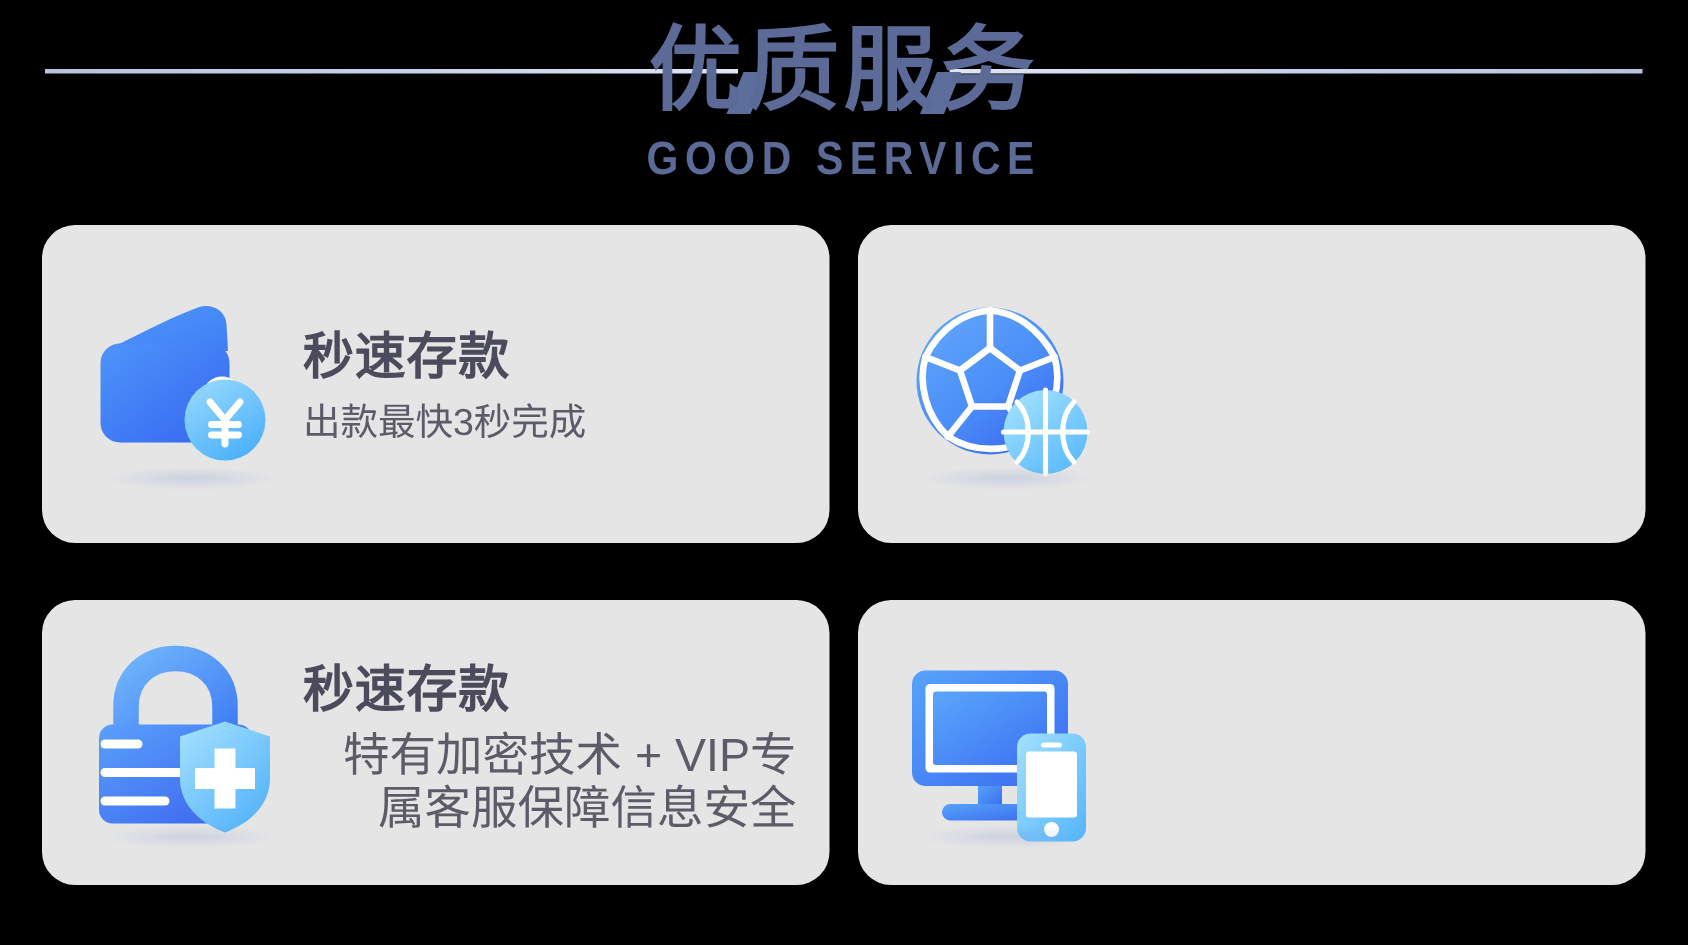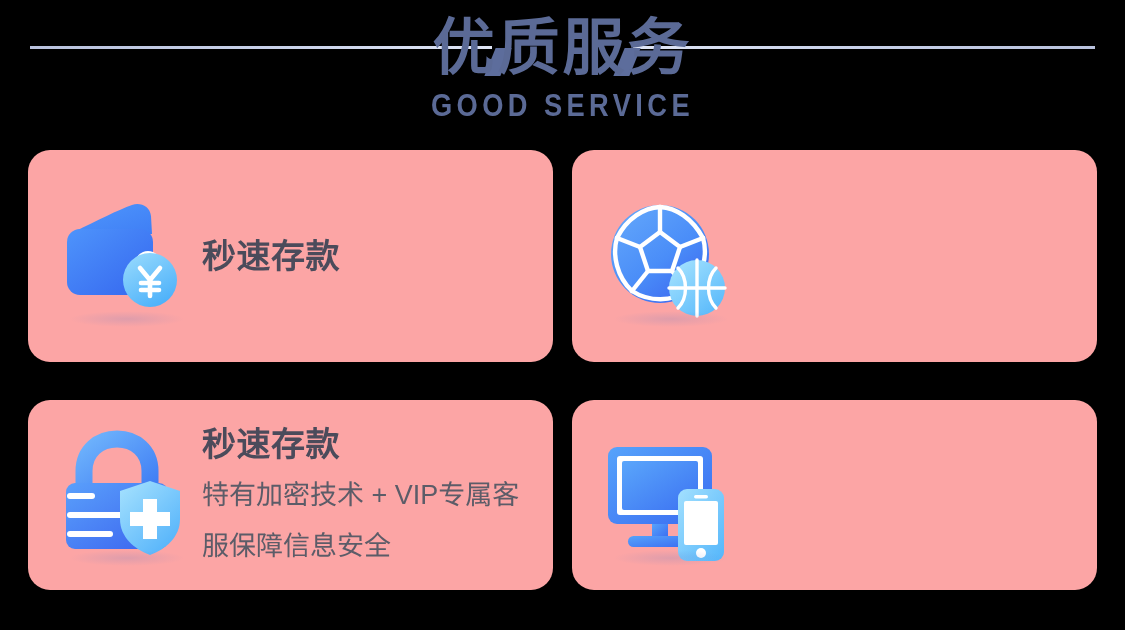--- a/index.html
+++ b/index.html
@@ -102,21 +102,21 @@
     top: 150px;
     width: 1069px;
     display: grid;
     grid-template-columns: 525px 525px;
     grid-template-rows: 212px 190px;
     column-gap: 19px;
     row-gap: 38px;
   }
   .card {
     position: relative;
-    background: #fca5a5;
+    background: #e5e5e5;
     border-radius: 22px;
     display: flex;
     align-items: center;
     padding: 4px 22px 0 30px;
     box-sizing: border-box;
     overflow: visible;
   }
   .card-icon {
     flex: 0 0 auto;
     width: 132px;
@@ -137,21 +137,21 @@
     letter-spacing: 0.5px;
   }
   .card-desc {
     margin: 0;
     font-size: 25px;
     line-height: 37px;
     color: #5c5c68;
     letter-spacing: 0px;
   }
   .card.row2 .card-title { font-size: 34px; }
-  .card.row2 .card-desc  { font-size: 27px; line-height: 51px; }
+  .card.row2 .card-desc  { font-size: 31px; line-height: 35px; text-align: right; }
 
   
   .icon-shadow {
     position: absolute;
     left: 8%;
     bottom: -3px;
     width: 88%;
     height: 16px;
     border-radius: 50%;
     background: radial-gradient(ellipse at center, rgba(90,120,200,0.18) 0%, rgba(90,120,200,0.0) 70%);
@@ -215,20 +215,21 @@
             <path d="M102 76 L92 88"></path>
             <path d="M83 91 H101"></path>
             <path d="M83 98 H101"></path>
             <path d="M92 88 V104"></path>
           </g>
         </svg>
         <div class="icon-shadow"></div>
       </div>
       <div class="card-text">
         <div class="card-title">秒速存款</div>
+        <div class="card-desc">出款最快3秒完成</div>
       </div>
     </div>
 
     <div class="card row1">
       <div class="card-icon">
         <svg viewBox="0 0 132 132" width="132" height="132" aria-hidden="true">
           <defs>
             <linearGradient id="ballGrad" x1="0.1" y1="0" x2="0.9" y2="1">
               <stop offset="0%" stop-color="#64a8fb"></stop>
               <stop offset="55%" stop-color="#4a8df8"></stop>

